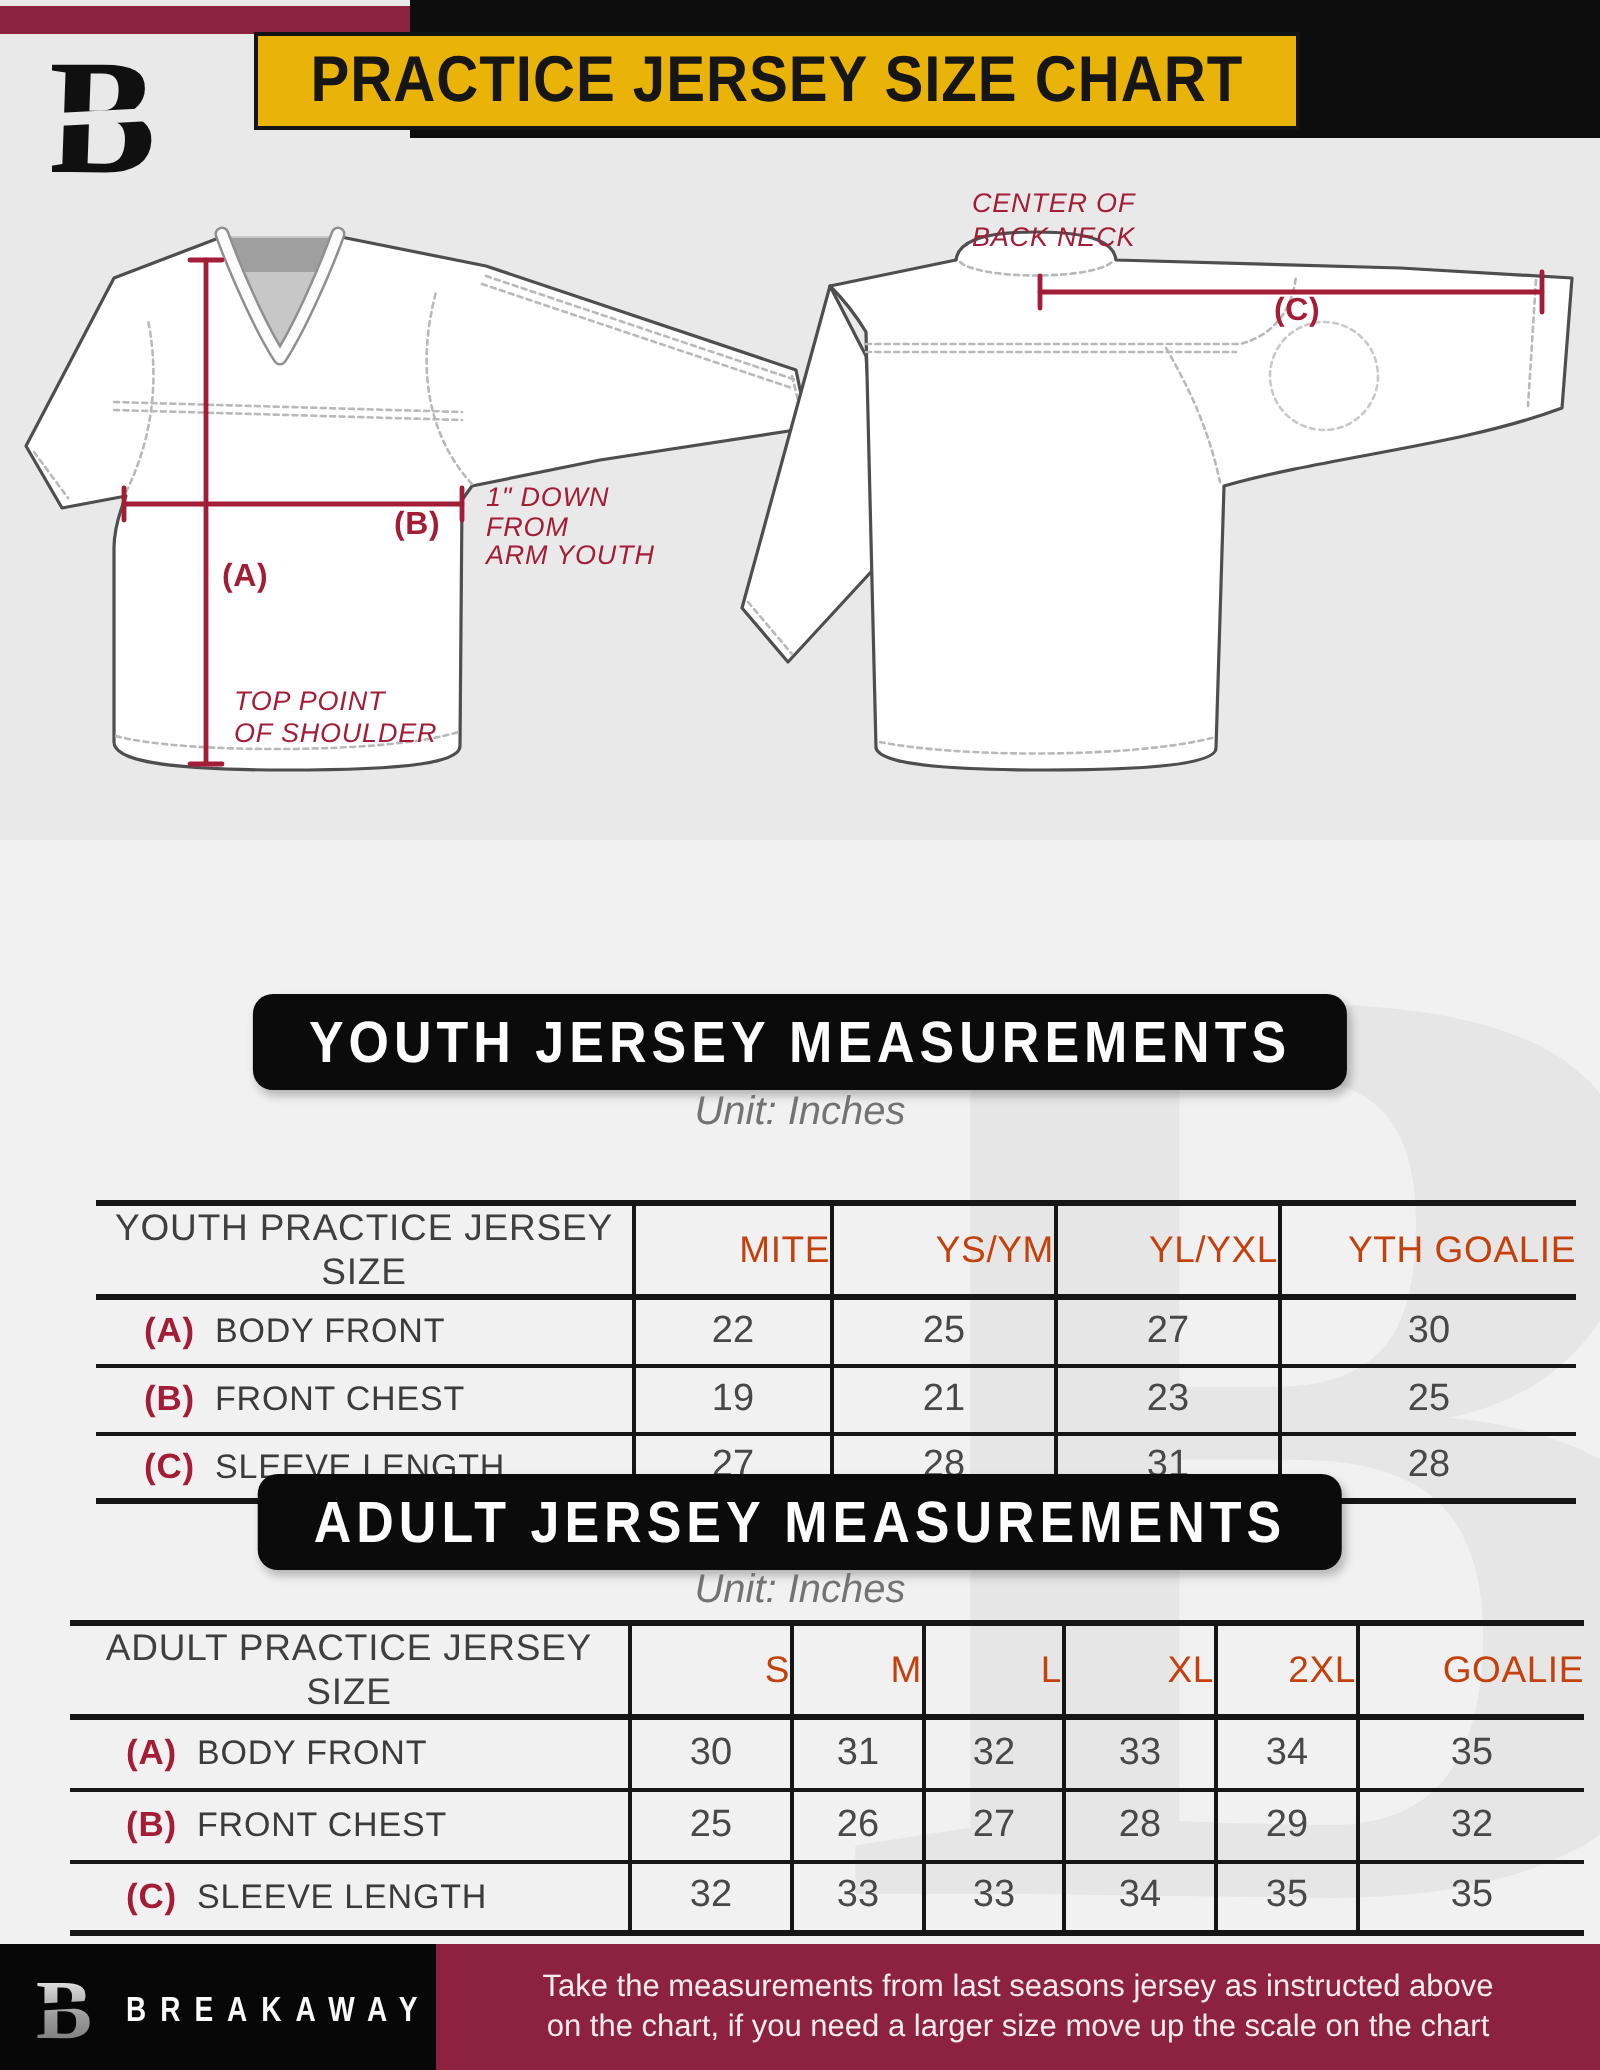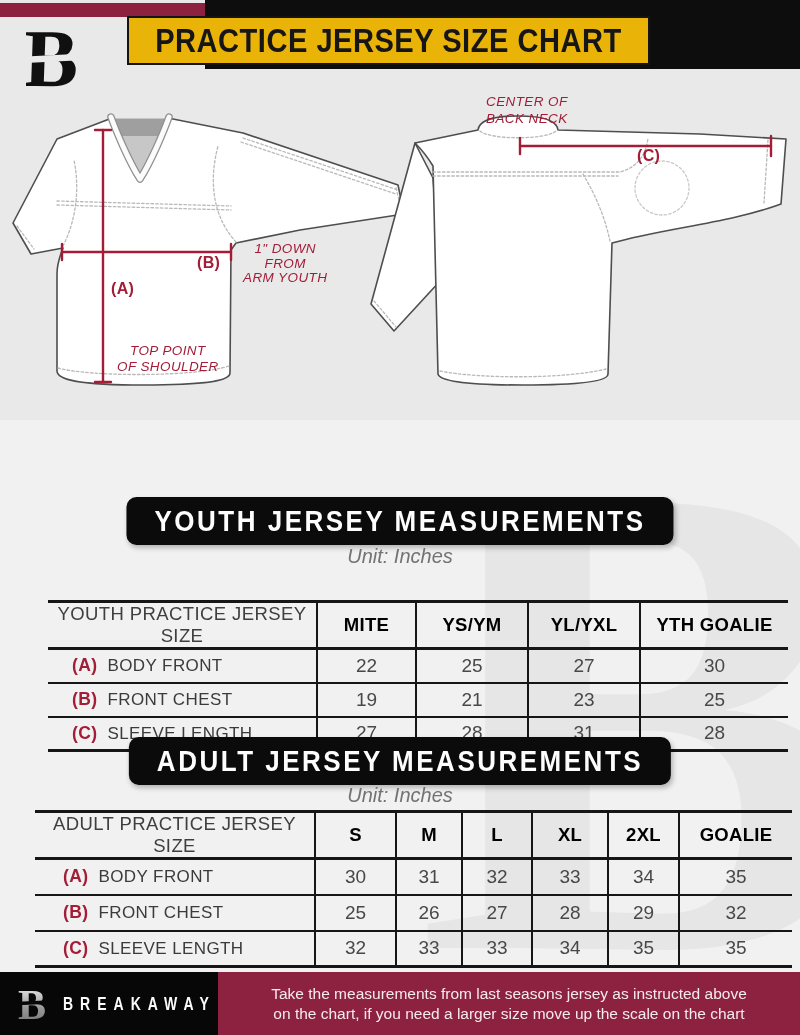--- a/index.html
+++ b/index.html
@@ -21,21 +21,21 @@
              white-space:nowrap;transform:scaleY(1.08) scaleX(.97);}
   .season-box{position:absolute;left:652px;top:16px;width:141px;height:49px;background:var(--maroon);
              display:flex;align-items:center;justify-content:center;}
   .season-box span{display:inline-block;color:#f3edef;font-weight:bold;font-size:19px;letter-spacing:3px;
              transform:scaleY(1.25);white-space:nowrap;}
   .logo-hdr{position:absolute;left:26px;top:20px;width:70px;height:80px;}
 
   
   .diagram-svg{position:absolute;left:0;top:68px;}
   .ann{position:absolute;color:var(--crimson);font-style:italic;font-size:13.5px;letter-spacing:.4px;line-height:15px;}
-  .ann div{white-space:nowrap;text-align:center;}
+  .ann div{white-space:nowrap;}
   .mkey{position:absolute;color:var(--crimson);font-weight:bold;font-size:16px;letter-spacing:.3px;}
   #a-desc{left:117px;top:317px;line-height:16px;margin-top:26px;}
   #b-desc{left:243px;top:242px;line-height:14.5px;}
   #c-desc{left:486px;top:93px;line-height:17px;}
   #a-key{left:111px;top:280px;}
   #b-key{left:197px;top:254px;}
   #c-key{left:637px;top:147px;}
 
   
   .notice{position:absolute;left:0;top:420px;width:800px;height:62px;background:var(--maroon);
@@ -55,21 +55,21 @@
 
   
   .size-table{position:absolute;border-collapse:collapse;table-layout:fixed;border-top:3px solid var(--ink);}
   .size-table th,.size-table td{padding:0;vertical-align:middle;}
   .size-table th:not(:first-child),.size-table td:not(:first-child){border-left:2px solid var(--ink);}
   .size-table thead tr{border-bottom:3px solid var(--ink);}
   .size-table tbody tr{border-bottom:2px solid var(--ink);}
   .size-table tbody tr:last-child{border-bottom:3px solid var(--ink);}
   .size-table th{font-size:18.5px;text-align:center;}
   .size-table th.c0{font-weight:normal;color:#3f3f3f;letter-spacing:.4px;font-size:18.5px;}
-  .size-table th:not(.c0){font-weight:bold;color:#000000;letter-spacing:.3px;}
+  .size-table th:not(.c0){font-weight:normal;color:#c2410c;letter-spacing:.3px;text-align:right;}
   .size-table td.val{text-align:center;font-size:19px;color:#484848;}
   .size-table td.lbl{text-align:left;font-size:17px;color:#3b3b3b;letter-spacing:.4px;}
   .size-table .key-span{color:var(--crimson);font-weight:bold;margin-right:10px;font-size:17.5px;}
   #youth-table{left:48px;top:600px;width:732px;}
   #youth-table thead tr{height:36px;}
   #youth-table tbody tr{height:34px;}
   #youth-table .c0{width:268px;} #youth-table .c1{width:97px;} #youth-table .c2{width:110px;}
   #youth-table .c3{width:110px;} #youth-table .c4{width:147px;}
   #youth-table td.lbl{padding-left:24px;}
   #adult-table{left:35px;top:810px;width:745px;}

